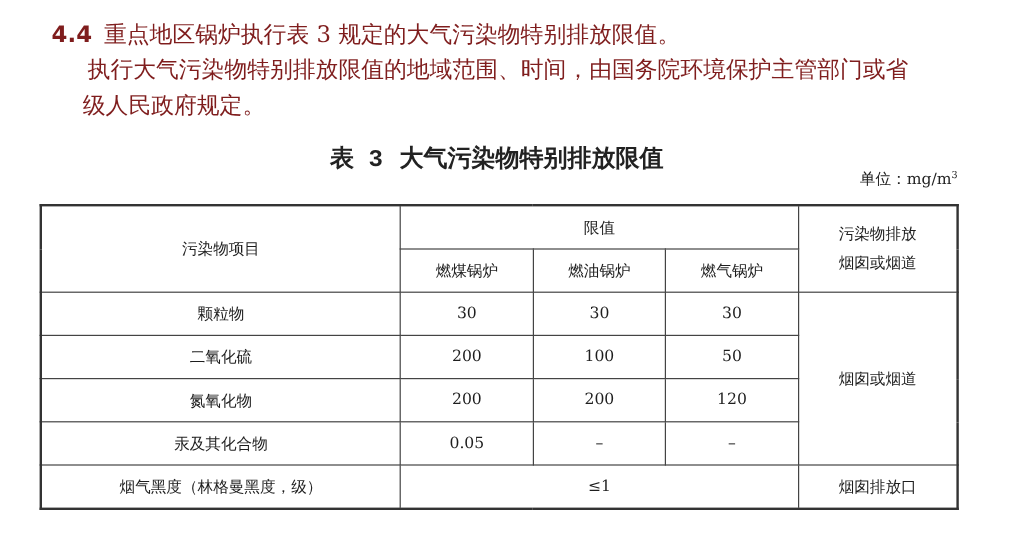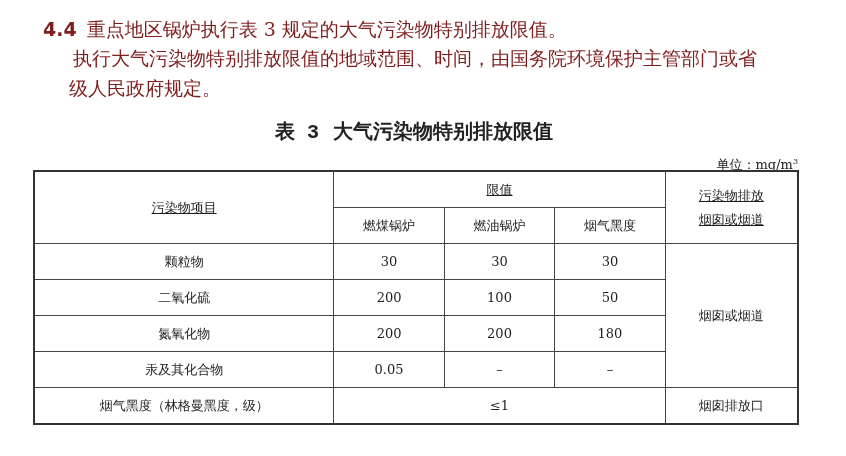--- a/index.html
+++ b/index.html
@@ -7,31 +7,31 @@
     width: 846px; height: 456px; background: #ffffff; position: relative; overflow: hidden;
     font-family: "DejaVu Serif", "Liberation Serif", serif; color: #222;
   }
   .para { position: absolute; font-size: 19px; line-height: 20px; white-space: nowrap; color: #7f1d1d; }
   .p1 { left: 43px; top: 19px; }
   .p1 .num { font-family: "DejaVu Sans", sans-serif; font-weight: bold; margin-right: 10px; }
   .p2 { left: 73px; top: 48px; }
   .p3 { left: 43px; top: 78px; margin-left: 26px; }
   .caption { position: absolute; left: 275px; top: 118px; font-size: 20px; font-weight: bold; font-family: Liberation Mono, monospace; white-space: nowrap; text-align: center; }
   .caption .tno { margin-right: 14px; }
-  .unit { position: absolute; right: 48px; top: 156px; font-size: 13px; white-space: nowrap; }
+  .unit { position: absolute; right: 48px; top: 140px; font-size: 13px; white-space: nowrap; }
   .unit sup { font-size: 8px; vertical-align: 5px; }
 
   table {
     position: absolute; left: 33px; top: 170px;
     border-collapse: collapse; width: 766px;
     font-size: 13px; color: #1e1e1e;
   }
   td { border: 1.5px solid #444; text-align: center; vertical-align: middle; padding: 0; }
   table { border: 2px solid #333; }
-  .r-h1 td { height: 35px; text-decoration: underline; }
+  .r-h1 td { height: 35px; }
   .r-h2 td { height: 35px; }
   .r-d td { height: 35px; margin-left: 32px; }
   .c-item { width: 300px; }
   .c-v { width: 110px; }
   .c-loc { width: 132px; line-height: 24px; margin-top: 24px; }
 </style>
 </head>
 <body>
 
 <div class="para p1">
@@ -51,40 +51,40 @@
     <td class="c-item" rowspan="2">污染物项目</td>
     <td colspan="3">限值</td>
     <td class="c-loc" rowspan="2">
       <span>污染物排放</span><br>
       <span>烟囱或烟道</span>
     </td>
   </tr>
   <tr class="r-h2">
     <td class="c-v">燃煤锅炉</td>
     <td class="c-v">燃油锅炉</td>
-    <td class="c-v">烟气黑度</td>
+    <td class="c-v">燃气锅炉</td>
   </tr>
   <tr class="r-d">
     <td>颗粒物</td>
     <td>30</td>
     <td>30</td>
     <td>30</td>
     <td rowspan="4">烟囱或烟道</td>
   </tr>
   <tr class="r-d">
     <td>二氧化硫</td>
     <td>200</td>
     <td>100</td>
     <td>50</td>
   </tr>
   <tr class="r-d">
     <td>氮氧化物</td>
     <td>200</td>
     <td>200</td>
-    <td>180</td>
+    <td>120</td>
   </tr>
   <tr class="r-d">
     <td>汞及其化合物</td>
     <td>0.05</td>
     <td>–</td>
     <td>–</td>
   </tr>
   <tr class="r-d">
     <td>烟气黑度（林格曼黑度，级）</td>
     <td colspan="3">≤1</td>

